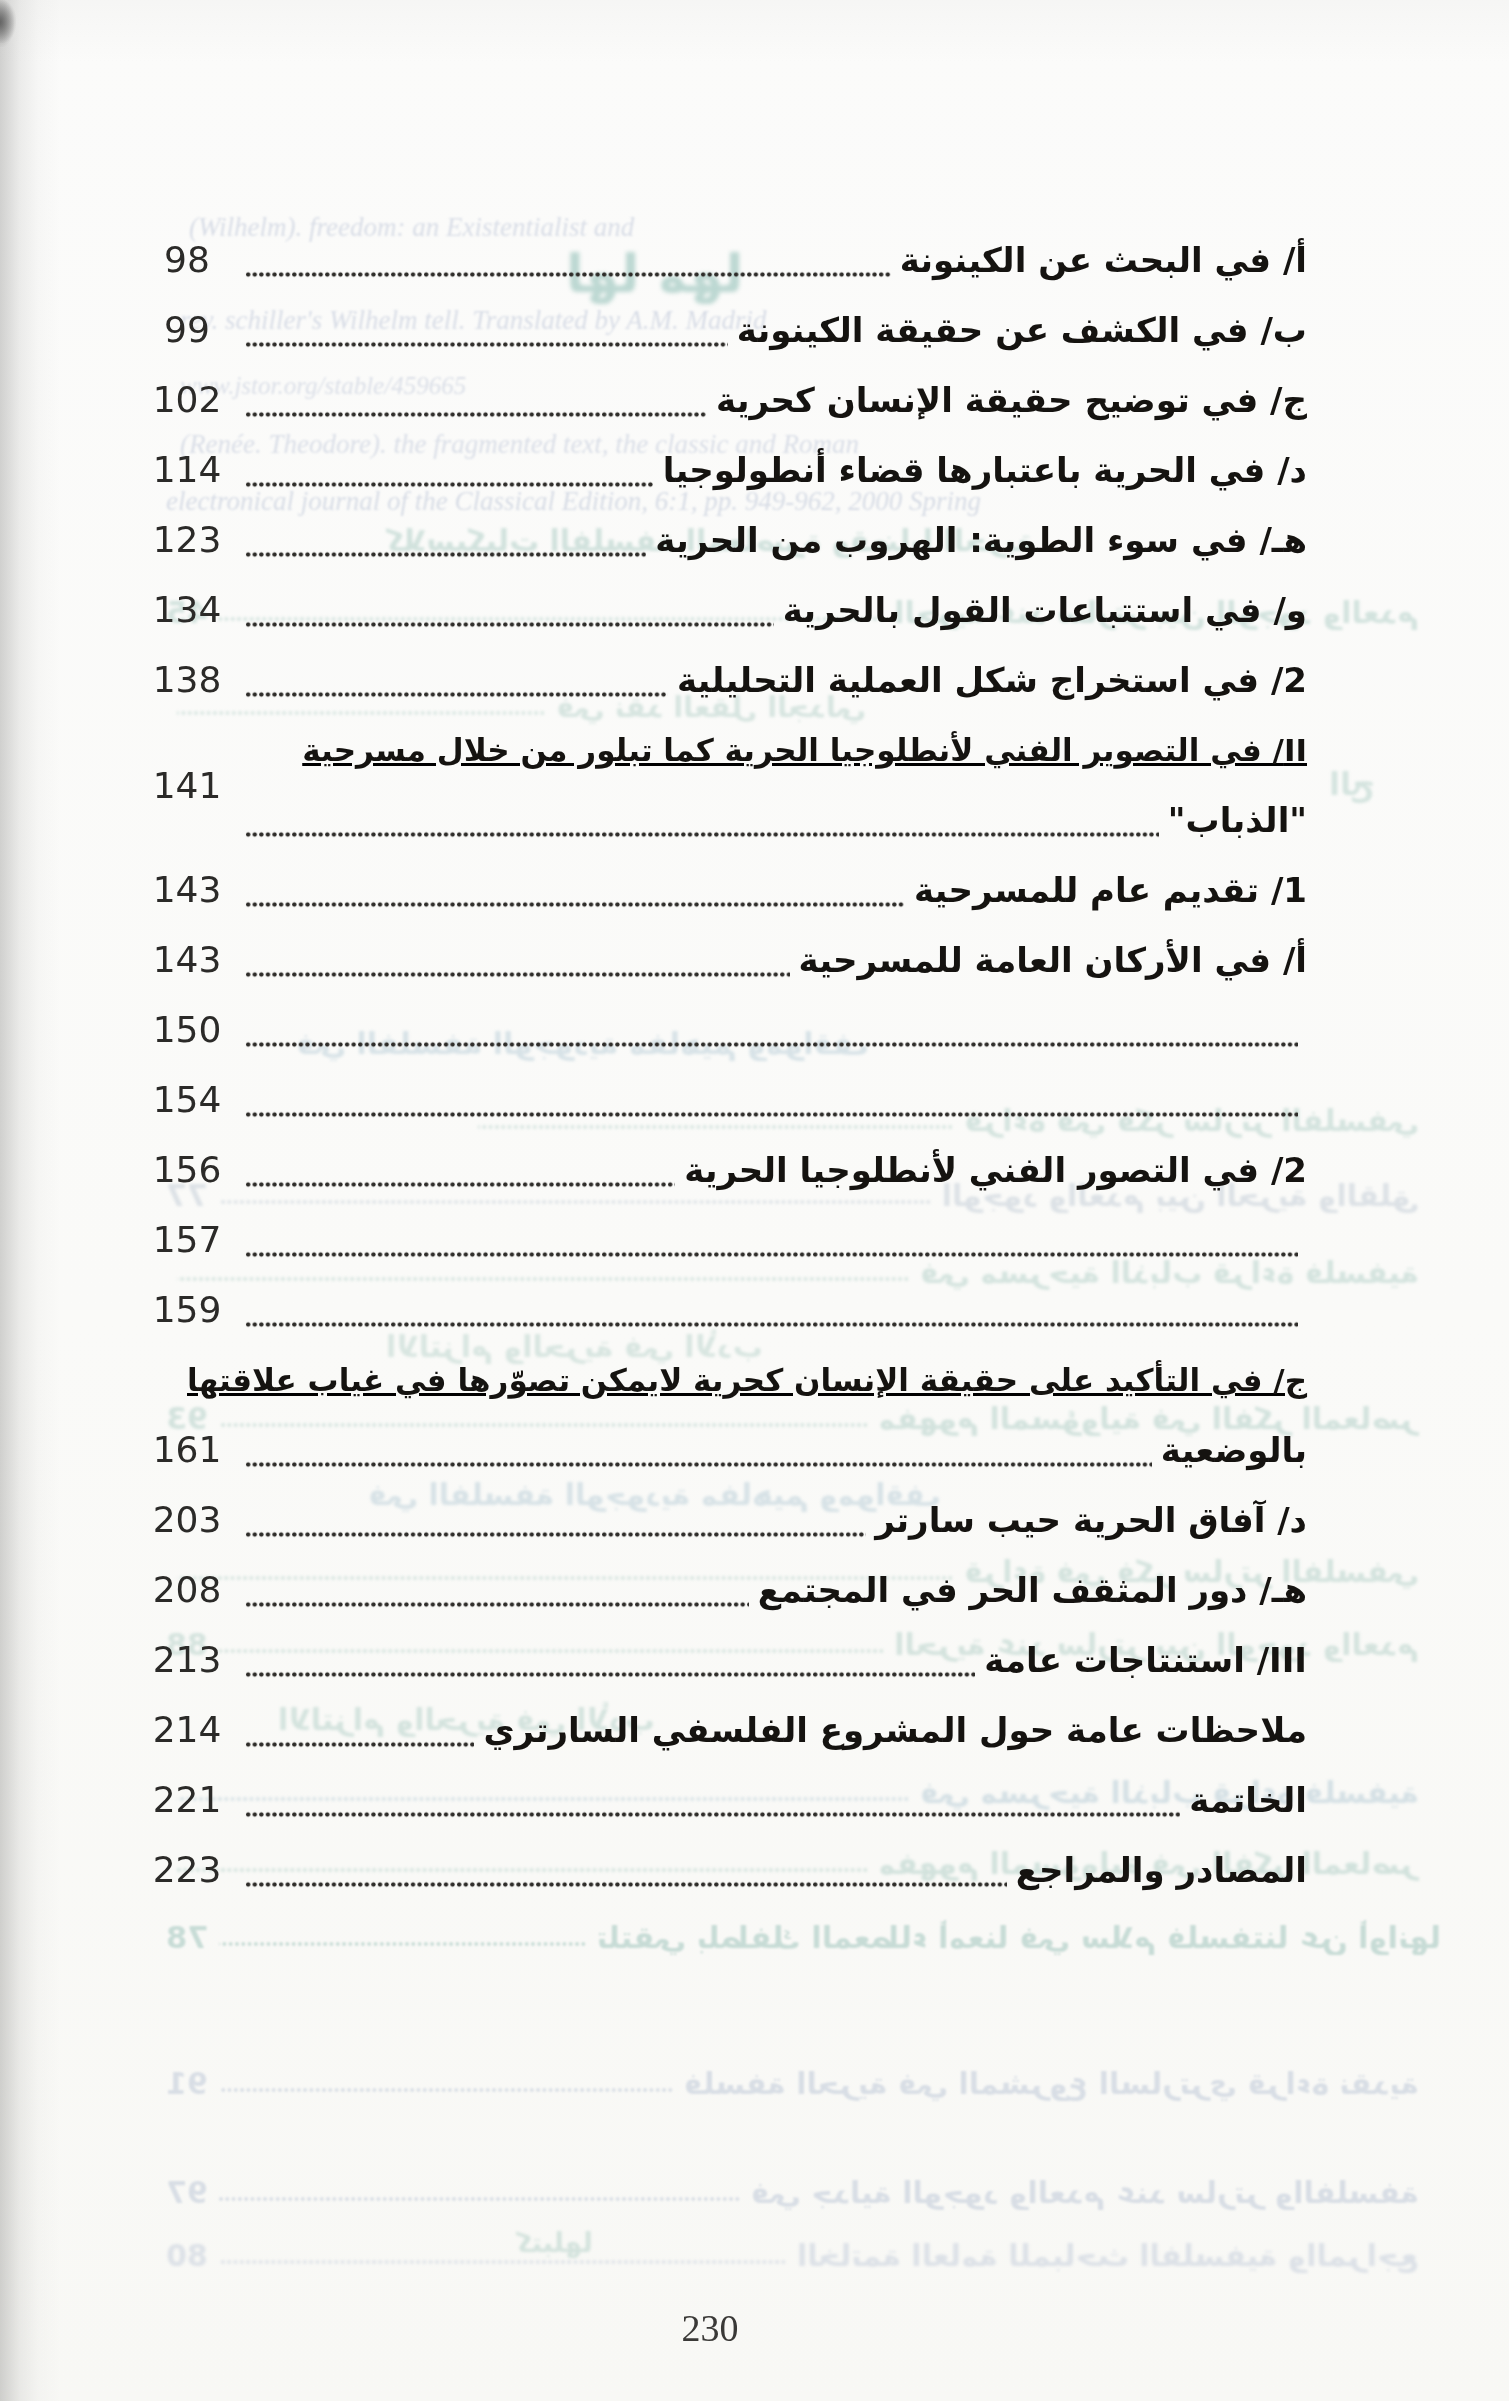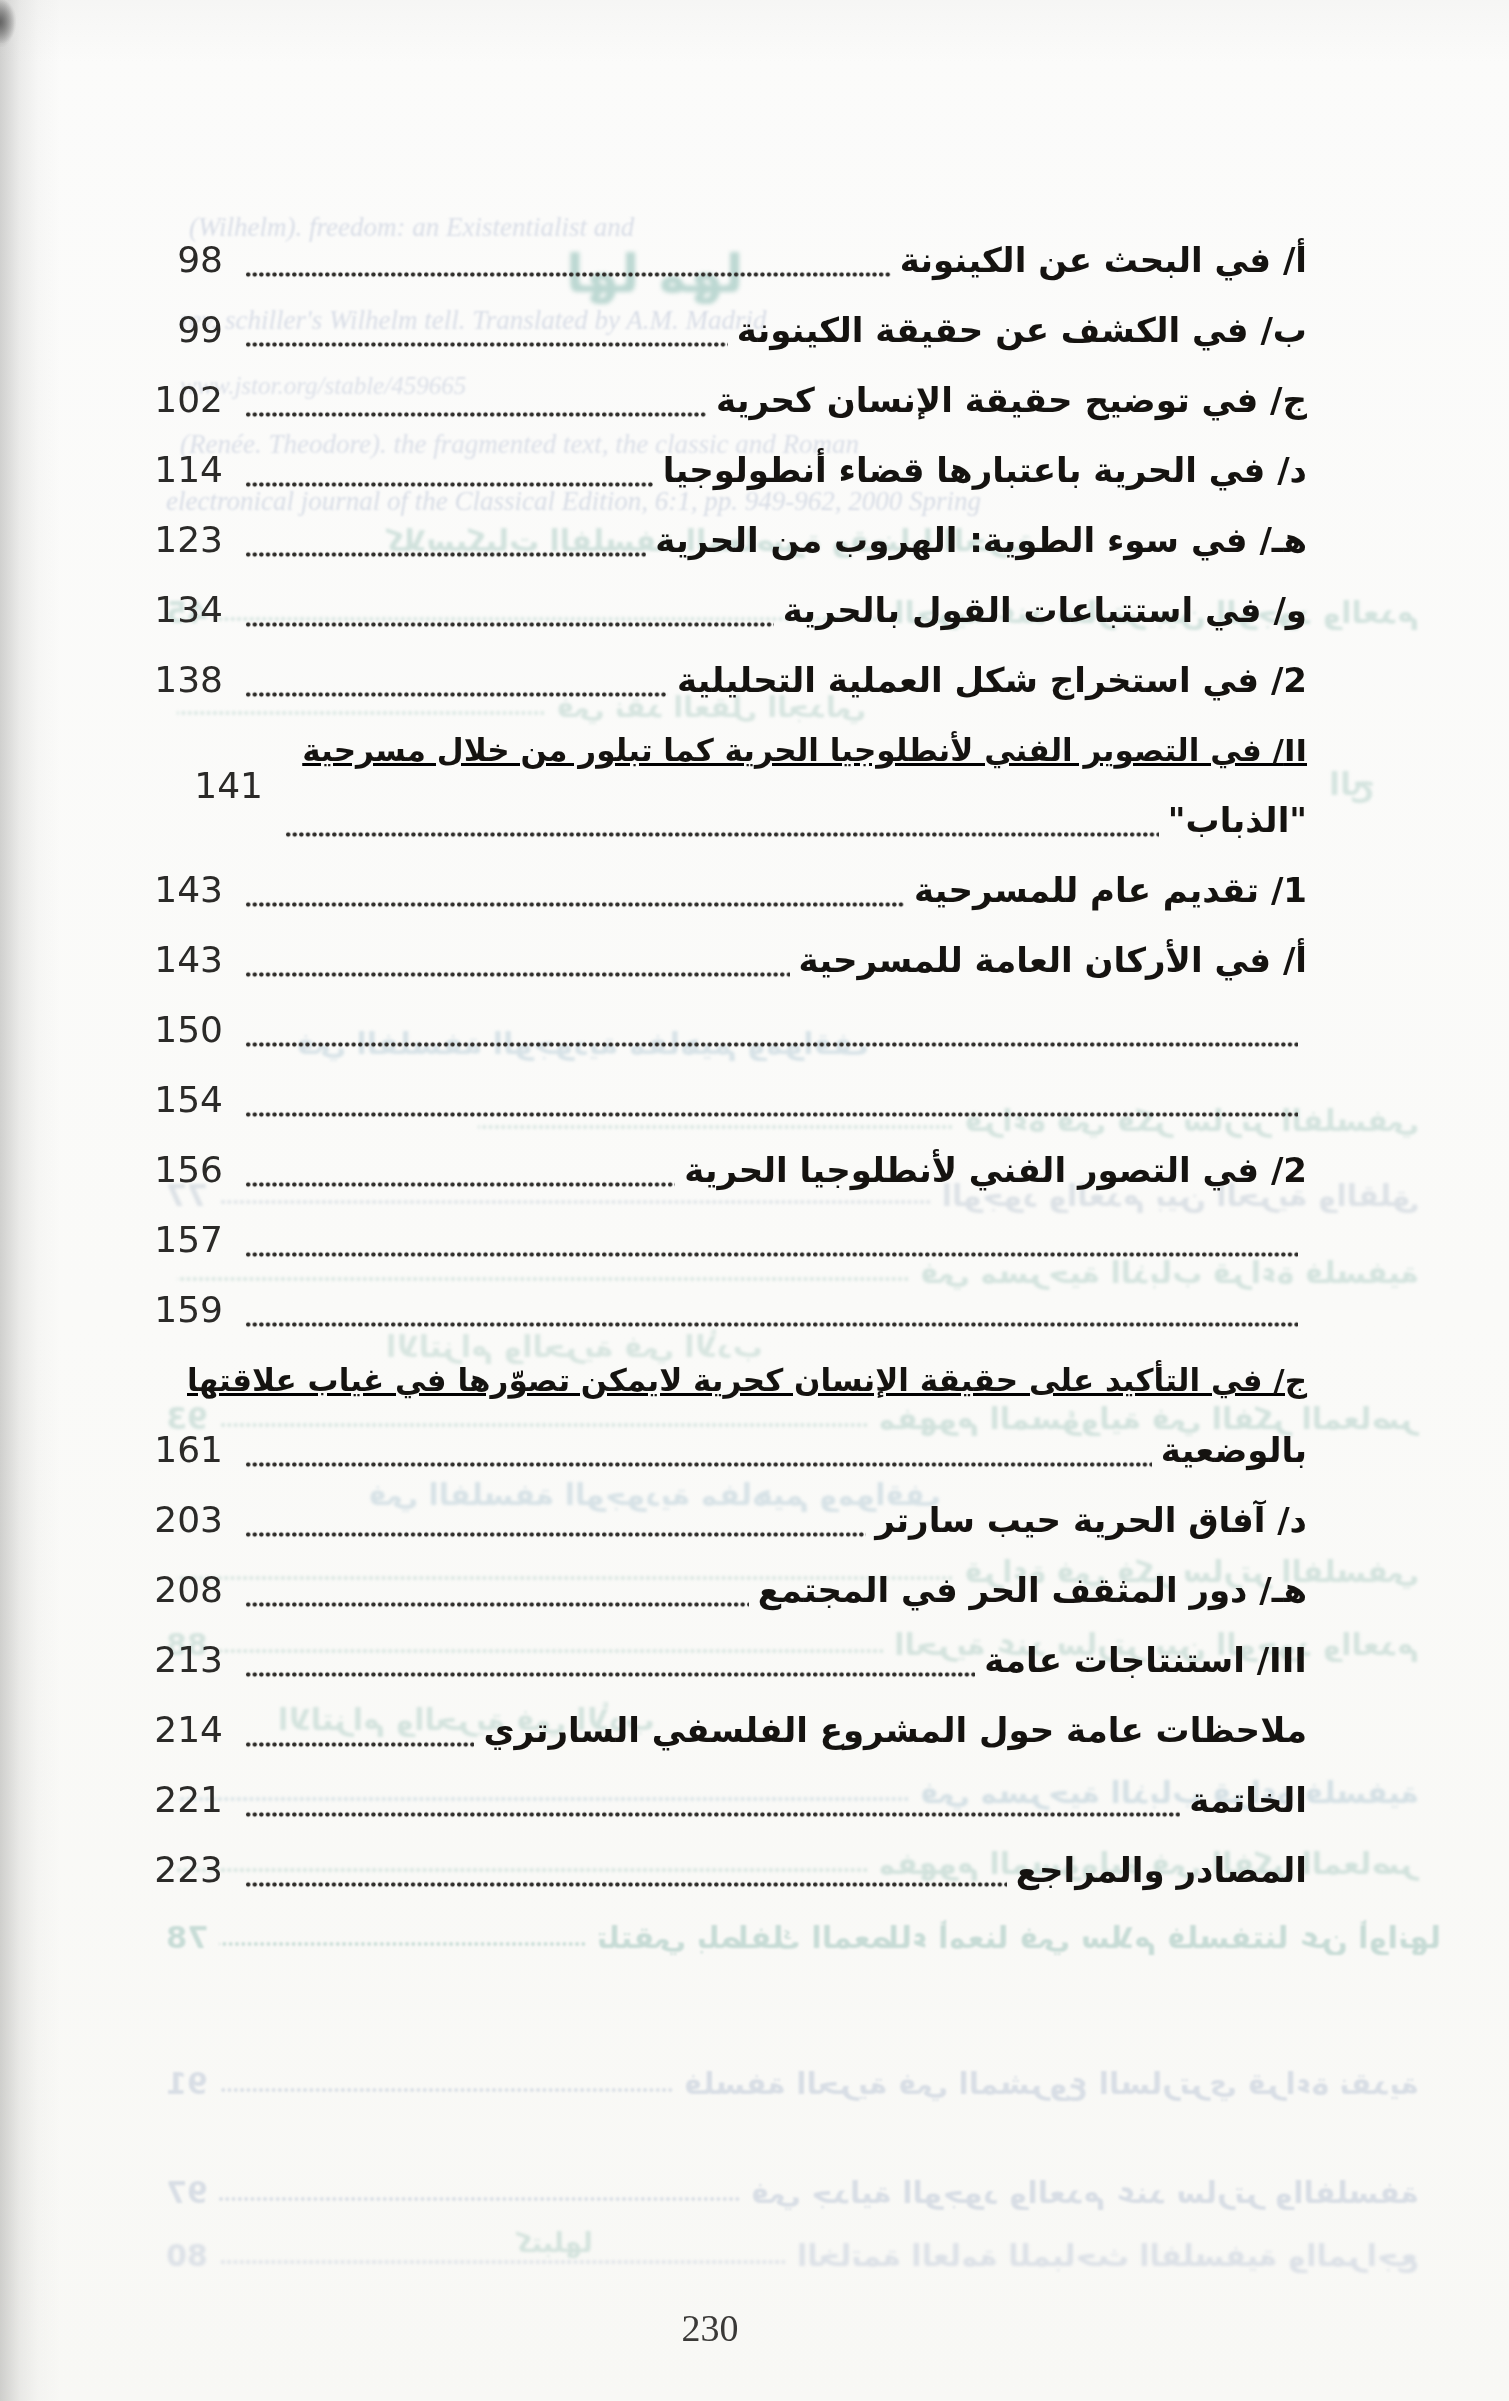--- a/index.html
+++ b/index.html
@@ -52,26 +52,26 @@
     background-size: 6.3px 8px; background-repeat: repeat-x;
   }
   .bleed .btxt { flex: 0 0 auto; }
 
   
   .toc {
     position: absolute; top: 225px; left: 151px; right: 203px;
   }
   .row { display: flex; align-items: flex-start; }
   .num {
-    flex: 0 0 72px; width: 72px; text-align: right;
+    flex: 0 0 72px; width: 72px; text-align: center;
     font-family: "DejaVu Sans", sans-serif;
     font-size: 36px; line-height: 70px; color: #2b2a28;
     letter-spacing: 0px;
   }
-  .num.vcenter { align-self: center; line-height: normal; margin-left: 40px; }
+  .num.vcenter { align-self: center; line-height: normal; }
   .num.vbottom { align-self: flex-end; line-height: 70px; }
   .lines { flex: 1 1 auto; display: flex; flex-direction: column; min-width: 0; }
   .tline { display: flex; align-items: baseline; height: 70px; }
   .tline.no-dots { justify-content: flex-end; text-decoration: underline; }
   .dots {
     flex: 1 1 auto; height: 10.8px; align-self: flex-end;
     margin: 0 9px 15.3px 21.6px;
     background-image: radial-gradient(circle at 3.2px 5.4px, #2f2d2a 1.8px, rgba(0,0,0,0) 2.5px);
     background-size: 6.6px 10.8px; background-repeat: repeat-x;
   }

